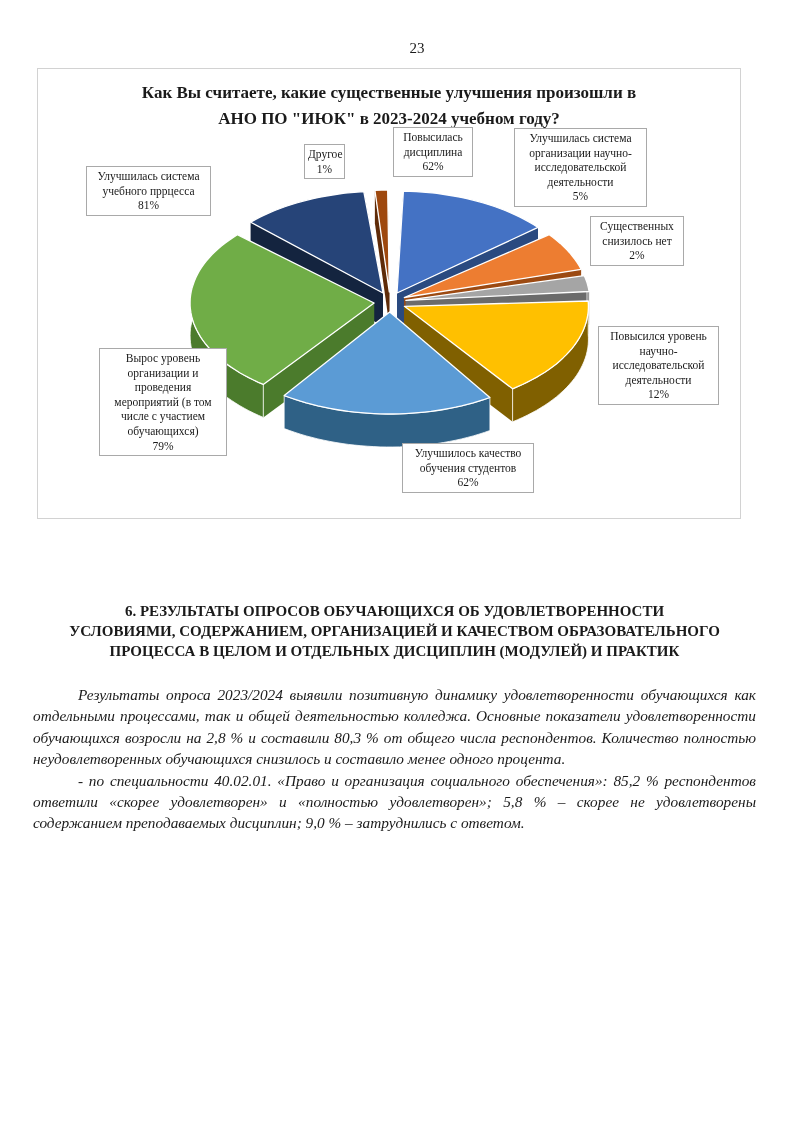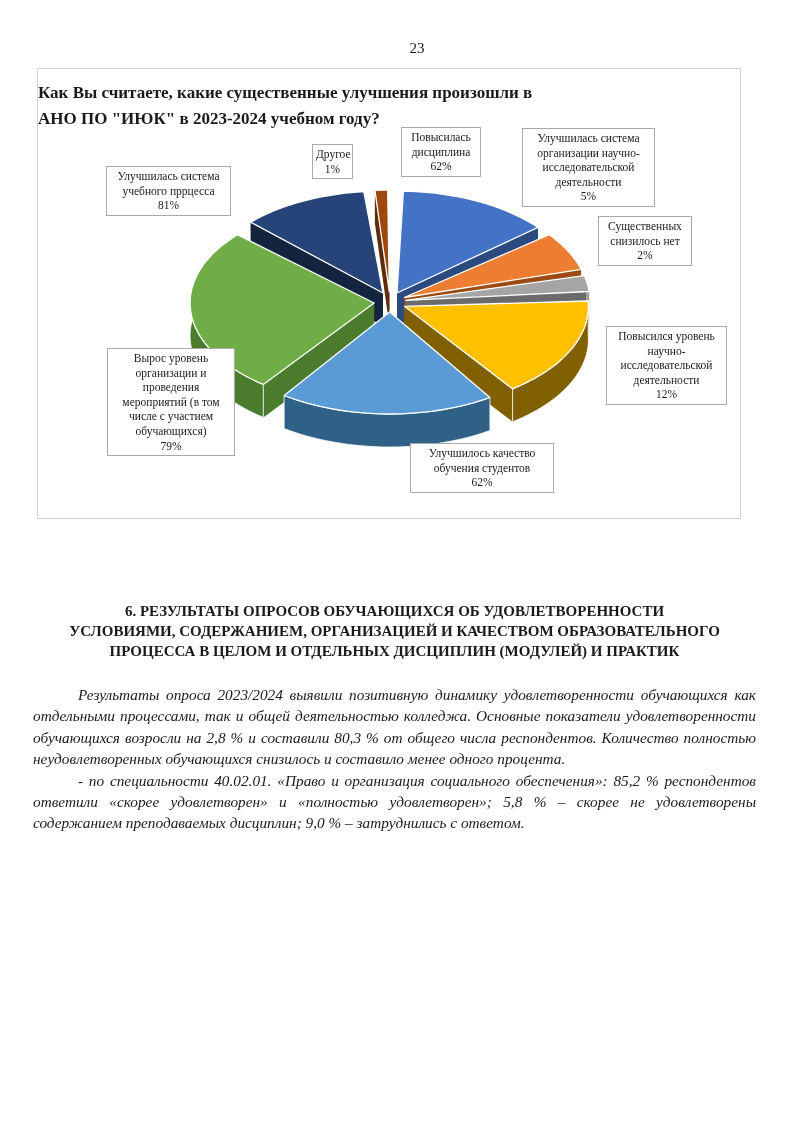--- a/index.html
+++ b/index.html
@@ -1,25 +1,25 @@
 <!DOCTYPE html>
 <html><head>
 <meta charset="utf-8">
 <style>
   html,body{margin:0;padding:0;background:#888;}
   .page{position:relative;width:794px;height:1123px;background:#ffffff;margin:0 auto;
         font-family:"Liberation Serif","DejaVu Serif",serif;color:#1a1a1a;overflow:hidden;}
   .page-num{position:absolute;top:40px;left:0;width:100%;text-align:center;font-size:15px;padding-left:20px;}
   .chart-panel{position:absolute;left:37px;top:68px;width:702px;height:449px;
                border:1px solid #d2d2d2;background:#fff;}
-  .chart-title{position:absolute;top:11px;left:0;right:0;
+  .chart-title{position:absolute;top:11px;left:0;right:0;text-align:center;
                font-weight:bold;font-size:17px;line-height:26px;}
   .pie-svg{position:absolute;left:0;top:0;}
   .callout{position:absolute;border:1px solid #a9a9a9;background:#fff;text-align:center;
-           font-size:11.5px;line-height:1.27;padding:2px 3px;box-sizing:border-box;margin-left:8px;}
+           font-size:11.5px;line-height:1.27;padding:2px 3px;box-sizing:border-box;}
   .content{position:absolute;left:33px;top:601px;width:723px;}
   .sec-head{font-weight:bold;font-size:15px;line-height:20px;text-align:center;}
   .para{font-size:15.3px;line-height:21.4px;text-align:justify;text-indent:45px;margin:0;font-style:italic;}
   .para.first{margin-top:23px;}
 </style>
 </head>
 <body>
 
 <div class="page">
 
@@ -58,23 +58,23 @@
       </svg>
     <div class="chart-title">
       <div>Как Вы считаете, какие существенные улучшения произошли в</div>
       <div>АНО ПО "ИЮК" в 2023-2024 учебном году?</div>
     </div>
     <div id="callouts">
         <div class="callout" style="left: 355px; top: 58px; width: 80px;"><span>Повысилась дисциплина</span><div>62%</div></div>
         <div class="callout" style="left: 476px; top: 59px; width: 133px;"><span>Улучшилась система организации научно-исследовательской деятельности</span><div>5%</div></div>
         <div class="callout" style="left: 552px; top: 147px; width: 94px;"><span>Существенных снизилось нет</span><div>2%</div></div>
         <div class="callout" style="left: 560px; top: 257px; width: 121px;"><span>Повысился уровень научно-исследовательской деятельности</span><div>12%</div></div>
-        <div class="callout" style="left: 364px; top: 374px; width: 144px;"><span>Улучшилось качество обучения студентов</span><div>62%</div></div>
+        <div class="callout" style="left: 364px; top: 374px; width: 132px;"><span>Улучшилось качество обучения студентов</span><div>62%</div></div>
         <div class="callout" style="left: 61px; top: 279px; width: 128px;"><span>Вырос уровень организации и проведения мероприятий (в том числе с участием обучающихся)</span><div>79%</div></div>
-        <div class="callout" style="left: 60px; top: 97px; width: 125px;"><span>Улучшилась система учебного пррцесса</span><div>81%</div></div>
+        <div class="callout" style="left: 48px; top: 97px; width: 125px;"><span>Улучшилась система учебного пррцесса</span><div>81%</div></div>
         <div class="callout" style="left: 266px; top: 75px; width: 41px;"><span>Другое</span><div>1%</div></div>
       </div>
   </div>
 
   <div class="content">
     <div class="sec-head">
       <div>6. РЕЗУЛЬТАТЫ ОПРОСОВ ОБУЧАЮЩИХСЯ ОБ УДОВЛЕТВОРЕННОСТИ</div>
       <div>УСЛОВИЯМИ, СОДЕРЖАНИЕМ, ОРГАНИЗАЦИЕЙ И КАЧЕСТВОМ ОБРАЗОВАТЕЛЬНОГО</div>
       <div>ПРОЦЕССА В ЦЕЛОМ И ОТДЕЛЬНЫХ ДИСЦИПЛИН (МОДУЛЕЙ) И ПРАКТИК</div>
     </div>

